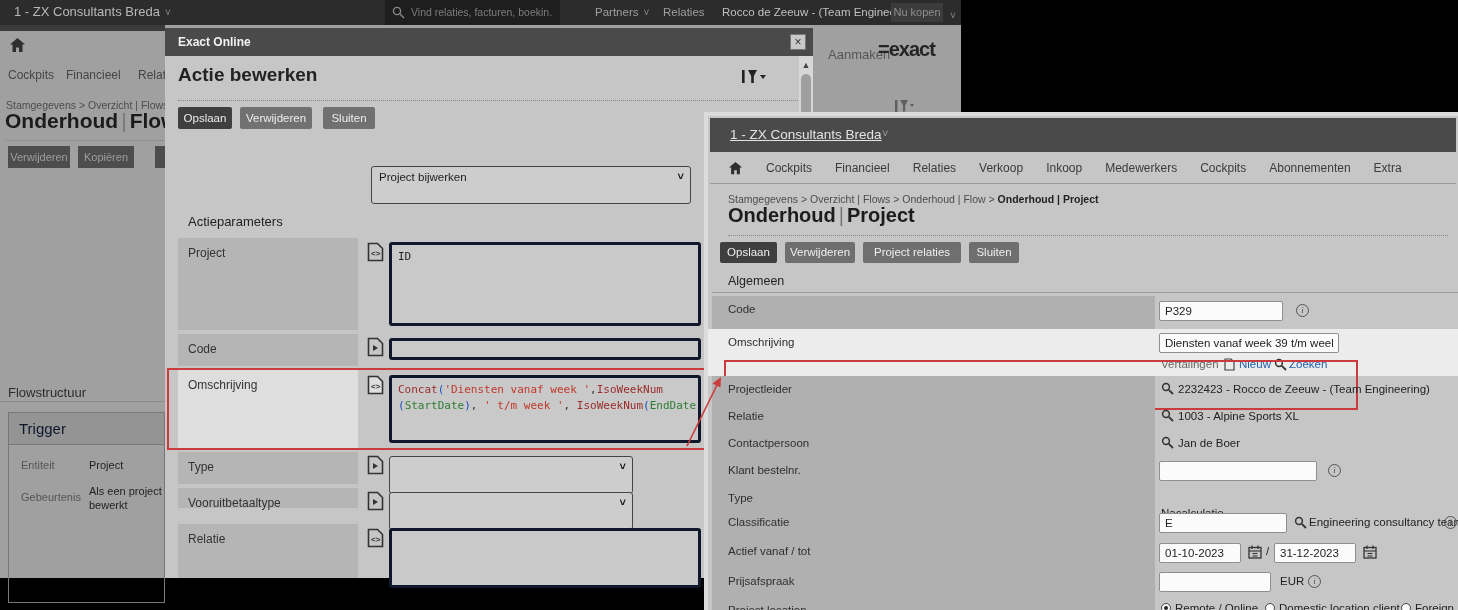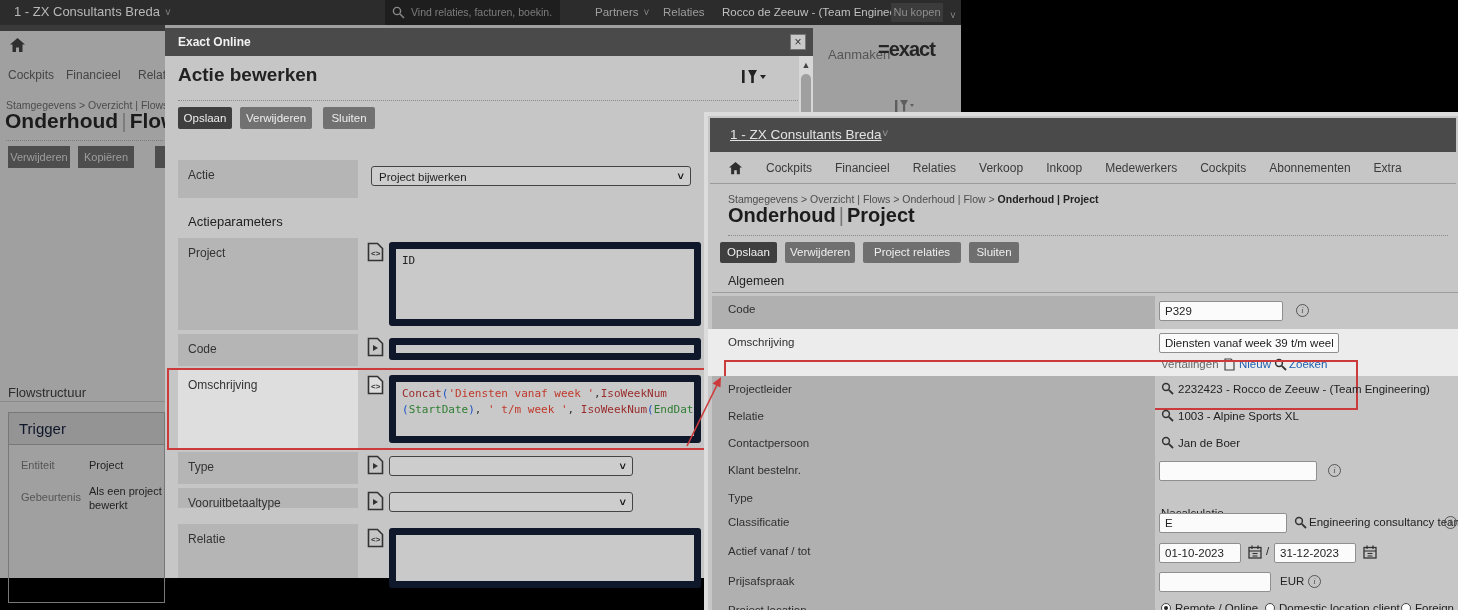--- a/index.html
+++ b/index.html
@@ -41,24 +41,24 @@
   #modal-head { left:0; top:0; width:648px; height:28px; background:#4a4a4a; }
   #modal-head .t { position:absolute; left:13px; top:7px; font-size:12px; font-weight:bold; color:#f2f2f2; }
   #modal-close { left:625px; top:6px; width:16px; height:16px; background:#c9c9c9; border:1px solid #777; color:#333; font-size:12px; text-align:center; line-height:14px; }
   #modal-title { left:13px; top:36px; font-size:19px; font-weight:bold; color:#222; }
   #modal-dots { left:13px; top:72px; width:620px; border-top:1px dotted #8a8a8a; }
   .mbtn { top:79px; height:22px; color:#ededed; font-size:11.5px; text-align:center; line-height:22px; border-radius:2px; }
   .mbtn.dark { background:#3f3f3f; }
   .mbtn.grey { background:#717171; }
   .mband { left:13px; width:180px; background:#b5b5b5; }
   .mband span { position:absolute; left:10px; top:8px; font-size:12px; color:#333; }
-  .msel { background:#cdcdcd; border:1px solid #444; border-radius:3px; height:20px;padding-left:29px; }
+  .msel { background:#cdcdcd; border:1px solid #444; border-radius:3px; height:38px;padding-left:29px; }
   .msel .cv { position:absolute; left:7px; top:4px; font-size:11.5px; color:#1d1d1d; }
   .msel .ar { position:absolute; right:6px; top:3px; font-size:11px; color:#111; font-weight:bold; }
-  .mtxt { background:#c9c9c9; border:7px solid #0f172a; border-radius:3px; font-family:"DejaVu Sans Mono", monospace; font-size:11px; color:#222; padding:4px 6px; line-height:16px; overflow:hidden; white-space:nowrap; }
+  .mtxt { background:#c9c9c9; border:3px solid #0f172a; border-radius:3px; font-family:"DejaVu Sans Mono", monospace; font-size:11px; color:#222; padding:4px 6px; line-height:16px; overflow:hidden; white-space:nowrap; }
   .fld-icon { width:17px; height:20px; }
   #msec { left:23px; top:186px; font-size:13px; color:#222; }
   #red-box-modal { left:2px; top:340px; width:543px; height:82px; border:2px solid #cc3b3b; z-index:3; }
   .tk-fn  { color:#9a2c2c; }
   .tk-str { color:#c0392b; }
   .tk-id  { color:#2e7d32; }
   .tk-par { color:#1a4fc4; }
   .tk-pun { color:#333; }
   #mscroll { left:634px; top:28px; width:14px; height:522px; background:#d7d7d7; }
   #mscroll .up { position:absolute; left:0; top:2px; width:14px; height:14px; color:#444; font-size:9px; text-align:center; line-height:14px; }
@@ -159,23 +159,20 @@
     <svg class="abs" style="left:576px;top:41px" width="26" height="16" viewBox="0 0 26 16">
         <rect x="1" y="1" width="2.6" height="13" fill="#222"></rect>
         <path d="M7 1 H16 L12.8 7 V14 H10.2 V7 Z" fill="#222"></path>
         <path d="M19 6 L25 6 L22 10 Z" fill="#222"></path>
       </svg>
     <div id="modal-dots" class="abs"></div>
     <div class="abs mbtn dark" style="left:13px;width:54px">Opslaan</div>
     <div class="abs mbtn grey" style="left:75px;width:72px">Verwijderen</div>
     <div class="abs mbtn grey" style="left:158px;width:52px">Sluiten</div>
 
-    <div class="abs mband" style="top:132px;height:38px">
-        <span>Actie</span>
-      </div>
     <div class="abs msel" style="left:206px;top:138px;width:320px">
       <span class="cv">Project bijwerken</span>
         <span class="ar">˅</span>
     </div>
 
     <div id="msec" class="abs">Actieparameters</div>
 
     <div class="abs mband" style="top:210px;height:92px">
         <span>Project</span>
       </div>

